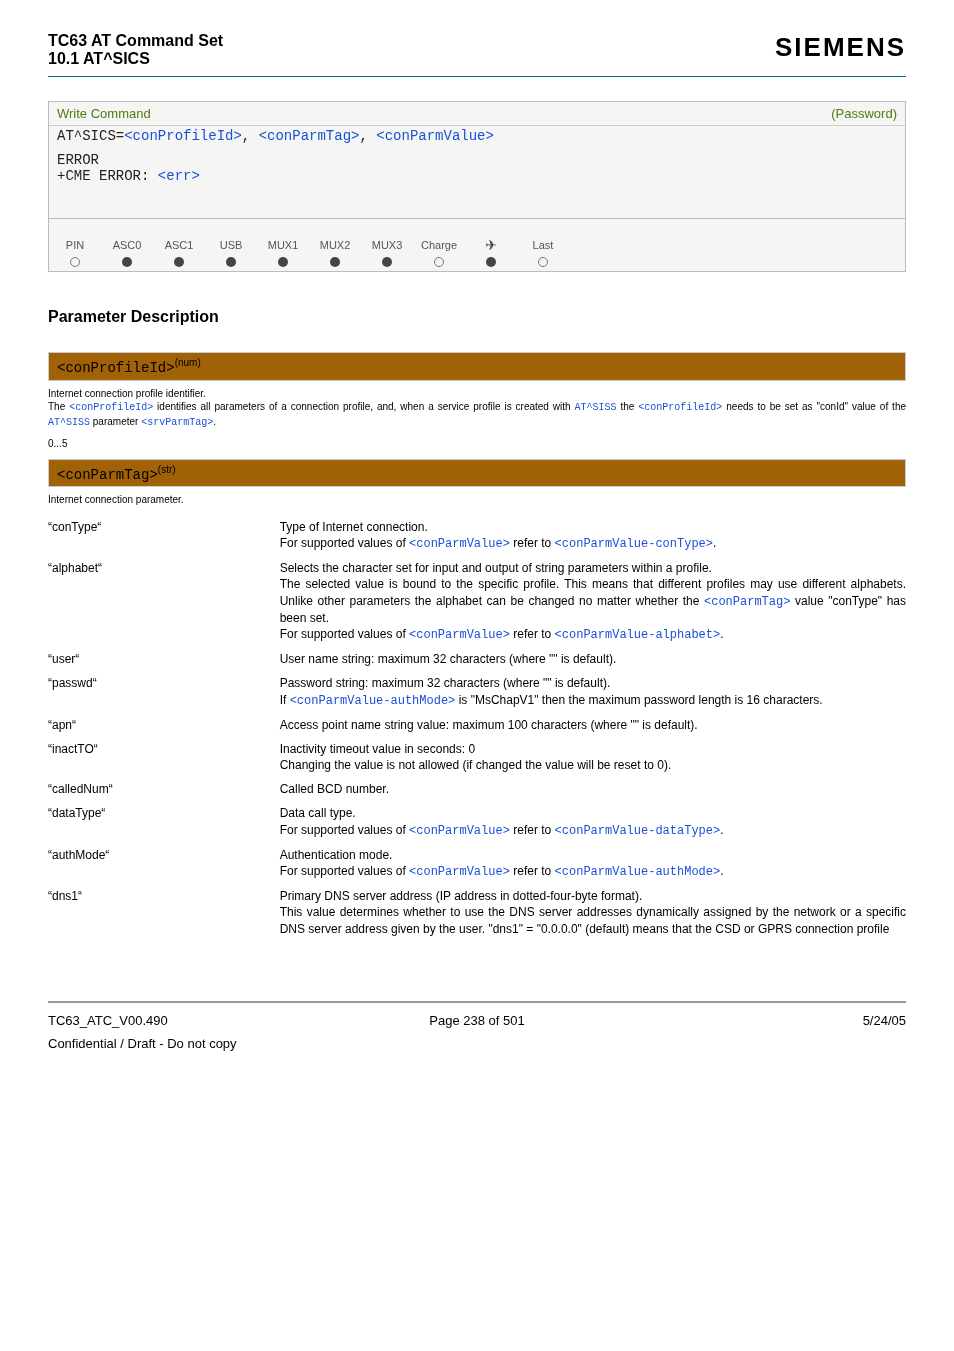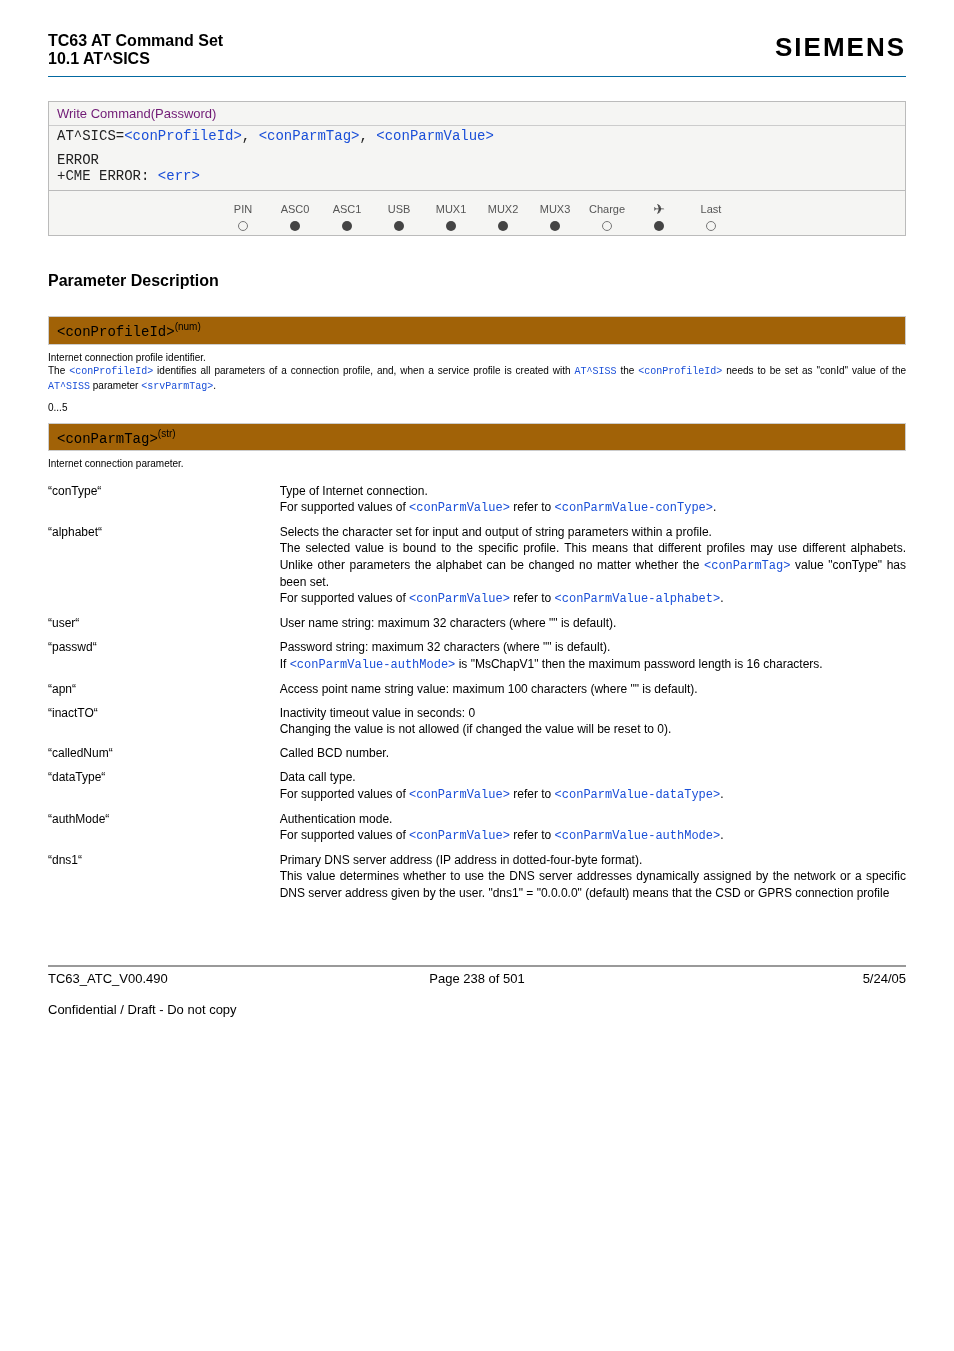--- a/index.html
+++ b/index.html
@@ -29,41 +29,42 @@
   }
   .cmd-box {
     border: 1px solid #bbb;
     background: #f5f5f3;
     margin-bottom: 12px;
   }
   .cmd-row {
     border-bottom: 1px solid #ccc;
     padding: 4px 8px;
     font-size: 13px;
-    color: #701a75;
-    display: flex;
-    justify-content: flex-start;
+    color: #4d7c0f;
+    display: flex;
+    justify-content: space-between;
   }
   .cmd-row:last-child { border-bottom: none; }
   .cmd-syntax {
     font-family: "Courier New", monospace;
     font-size: 14px;
     color: #222;
     padding: 2px 8px 6px 8px;
   }
   .param-link {
     color: #1a4fd8;
     text-decoration: none;
     font-family: "Courier New", monospace;
   }
   .ifrow {
     display: flex;
-    justify-content: center;
+    justify-content: flex-start;
     border-top: 1px solid #bbb;
-    padding-top: 8px;
+    padding-top: 16px;
+    margin-top: 28px;
   }
   .iftable {
     border-collapse: collapse;
     font-size: 11px;
     color: #555;
   }
   .iftable td {
     text-align: center;
     width: 44px;
     padding: 2px 4px;
@@ -111,29 +112,29 @@
   }
   table.tag-table td.tag {
     width: 27%;
   }
   table.tag-table td.val {
     text-align: justify;
   }
   .footer {
     border-top: 2px solid #999;
     margin-top: 60px;
-    padding-top: 4px;
+    padding-top: 10px;
     font-size: 13px;
     display: flex;
     justify-content: space-between;
   }
   .footer .mid { text-align: center; flex: 1; }
   .footer .left, .footer .right { flex: 1; }
   .footer .right { text-align: right; }
-  .confidential { font-size: 13px; margin-top: 16px; }
+  .confidential { font-size: 13px; margin-top: 8px; }
 </style>
 </head>
 <body>
 
 <div class="header">
   <div class="header-left">
     <div>TC63 AT Command Set</div>
     <div>10.1 AT^SICS</div>
   </div>
   <div class="header-right">SIEMENS</div>

